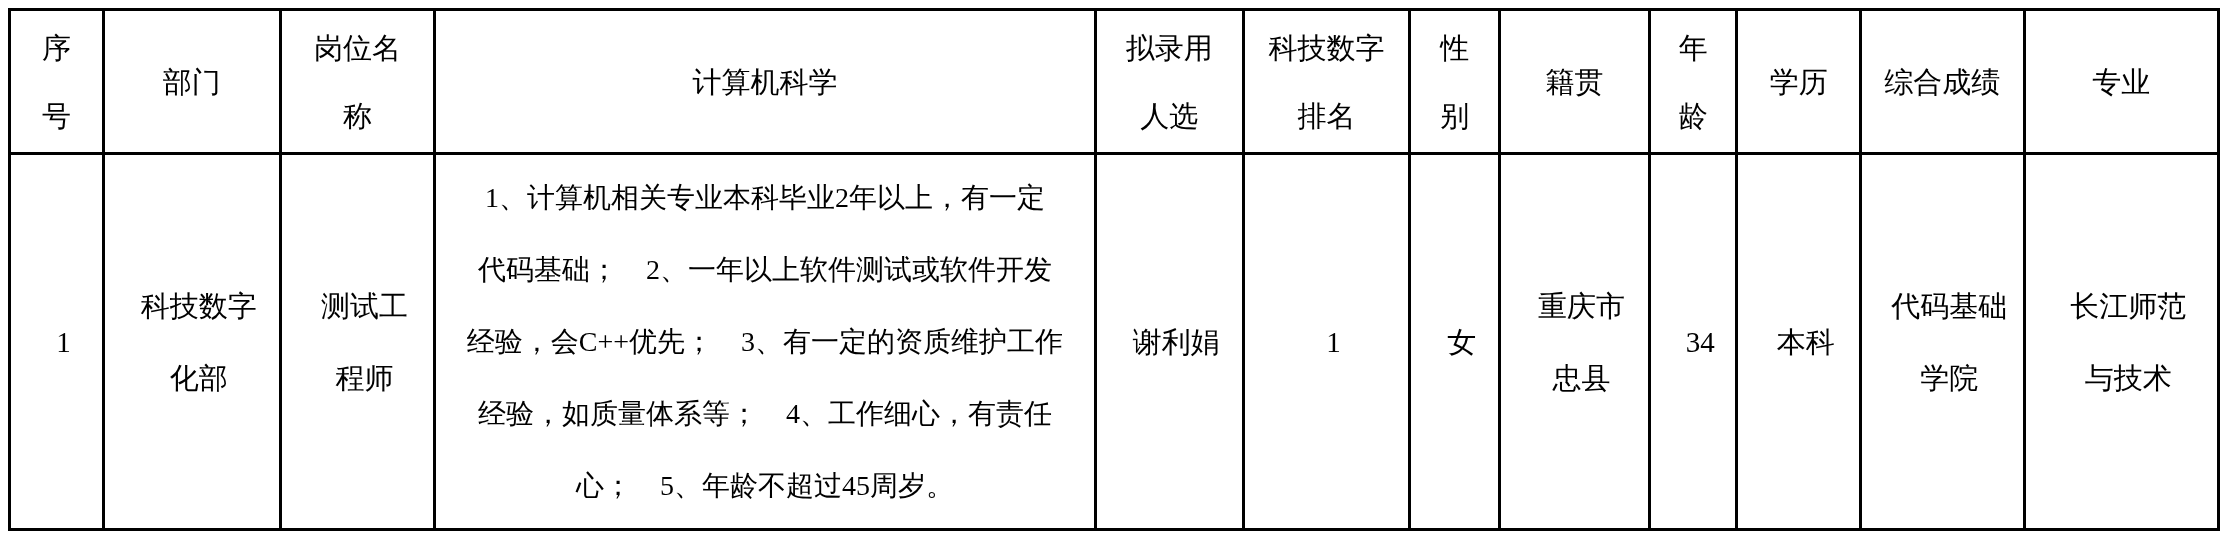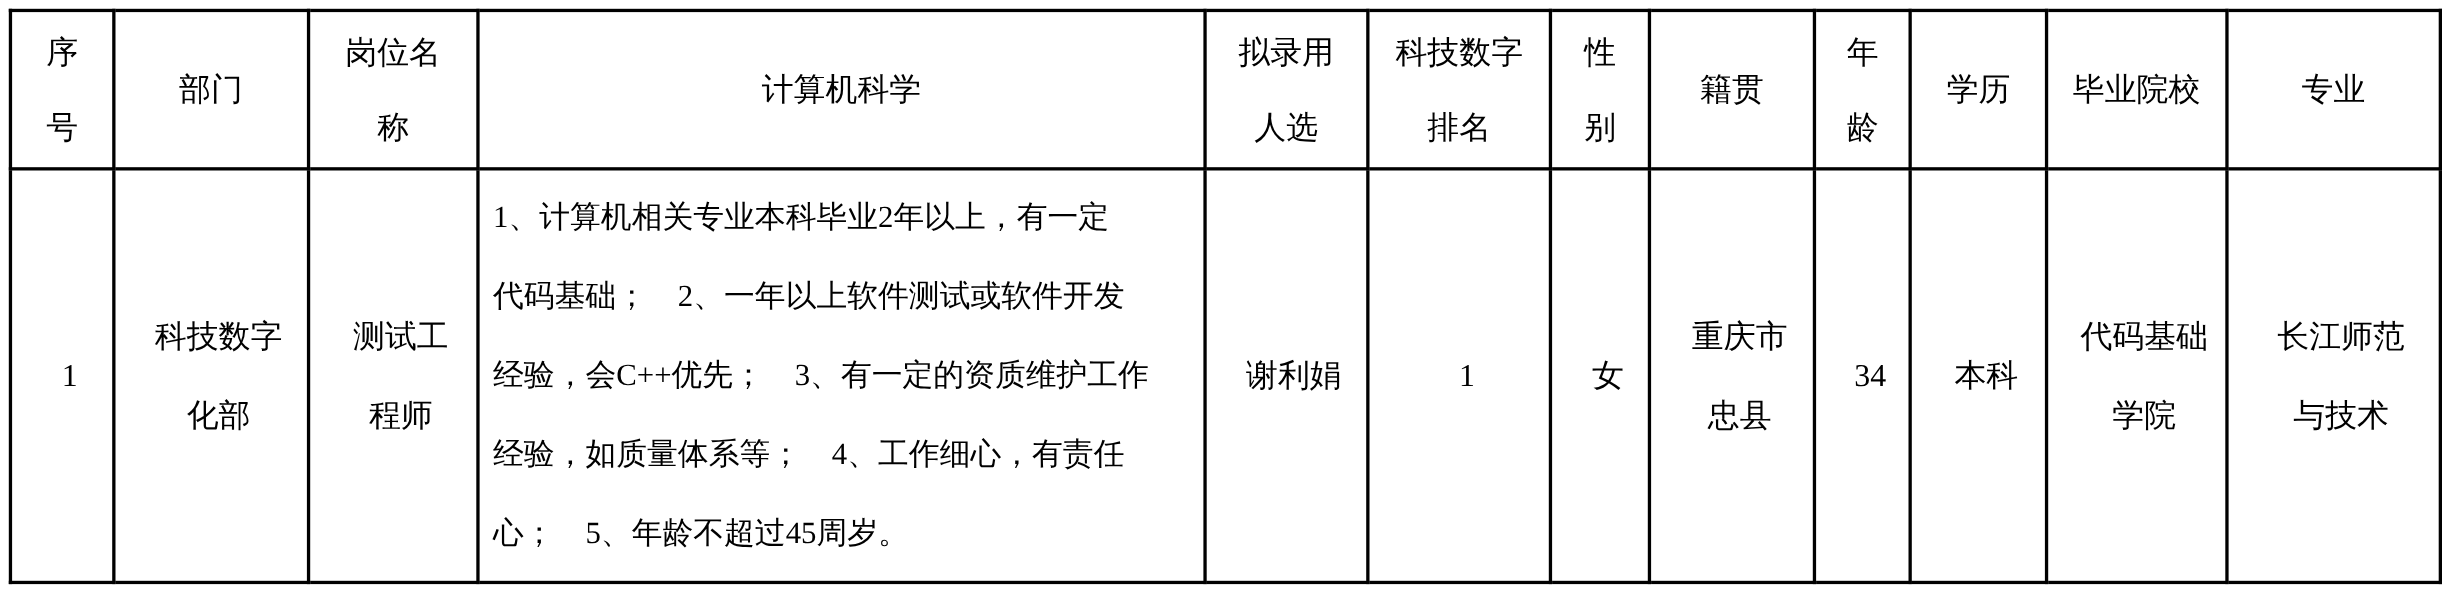--- a/index.html
+++ b/index.html
@@ -32,21 +32,21 @@
     font-weight: normal;
     font-size: 29px;
     line-height: 68px;
     padding: 0 6px;
     overflow: hidden;
   }
   thead tr { height: 144px; }
   tbody tr { height: 376px; }
   td { line-height: 72px; padding-left: 20px; }
   td.req {
-    text-align: left;
+    text-align: center;
     font-size: 28px;
     line-height: 72px;
     padding: 0 12px;
   }
   
   col.c1  { width: 4.25%; }
   col.c2  { width: 8.0%;  }
   col.c3  { width: 7.0%;  }
   col.c4  { width: 29.9%; }
   col.c5  { width: 6.7%;  }
@@ -87,21 +87,21 @@
       <th>拟录用
 人选</th>
       <th>科技数字
 排名</th>
       <th>性
 别</th>
       <th>籍贯</th>
       <th>年
 龄</th>
       <th>学历</th>
-      <th>毕业院校</th>
+      <th>综合成绩</th>
       <th>专业</th>
     </tr>
   </thead>
   <tbody>
     <tr>
       <td>1</td>
       <td>科技数字
 化部</td>
       <td>测试工
 程师</td>

